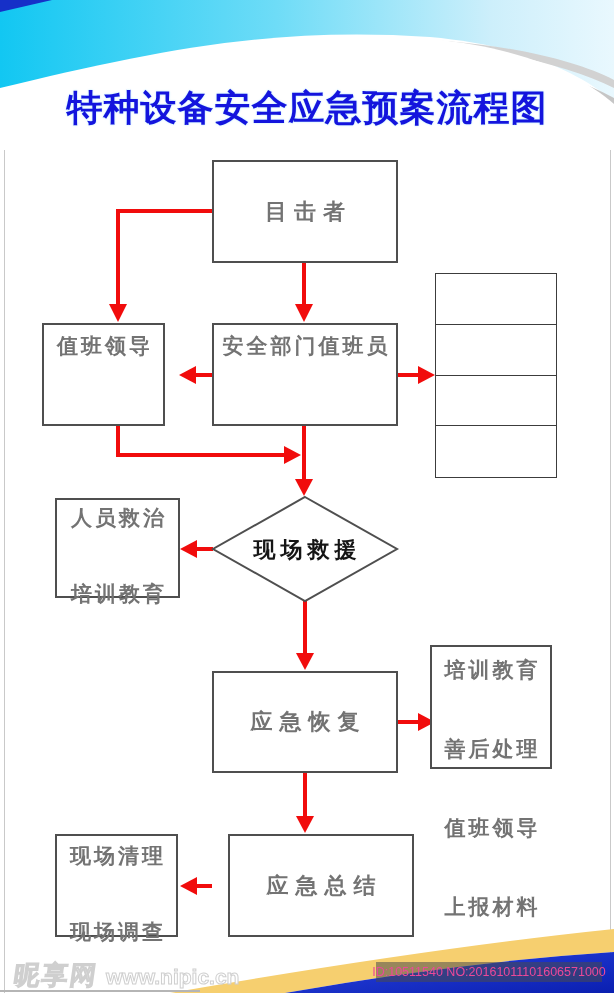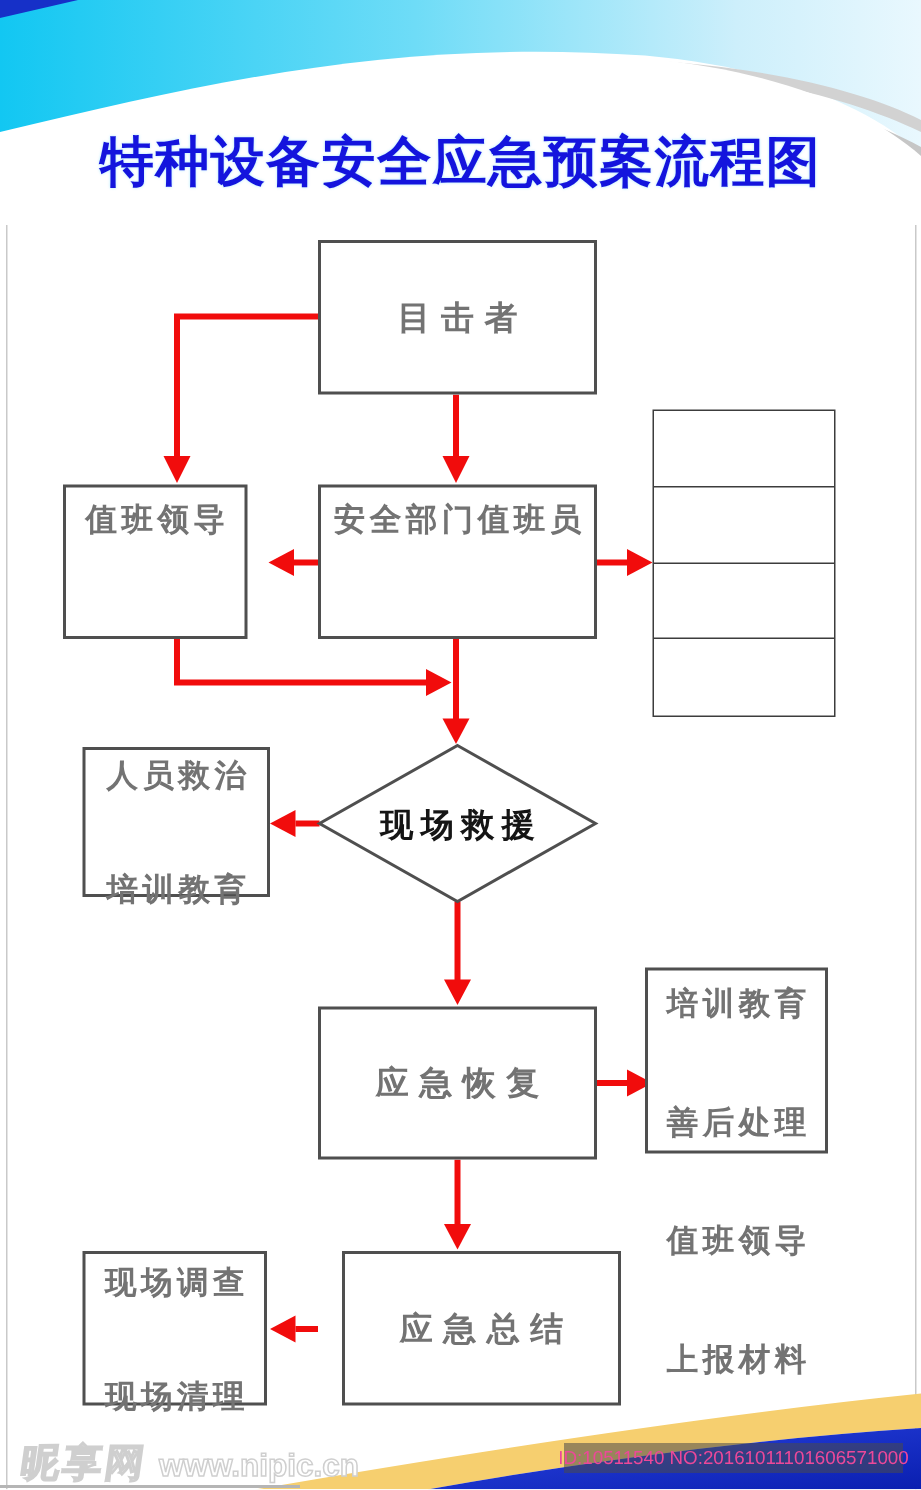--- a/index.html
+++ b/index.html
@@ -161,22 +161,22 @@
       <span>善后处理</span>
       <span>值班领导</span>
       <span>上报材料</span>
     </div>
 
     <div class="node center n-summary">
       <span class="lbl">应急总结</span>
     </div>
 
     <div class="node multiline n-cleanup">
+      <span>现场清理</span>
       <span>现场调查</span>
-      <span>现场清理</span>
       <span>善后处理</span>
     </div>
 
   </div>
 
   <svg class="footer-art" width="614" height="68" viewBox="0 0 614 68">
     <defs>
       <linearGradient id="blueGrad" x1="0" y1="0" x2="1" y2="1">
         <stop offset="0" stop-color="#2a44e2"></stop>
         <stop offset="1" stop-color="#0a1fb0"></stop>

